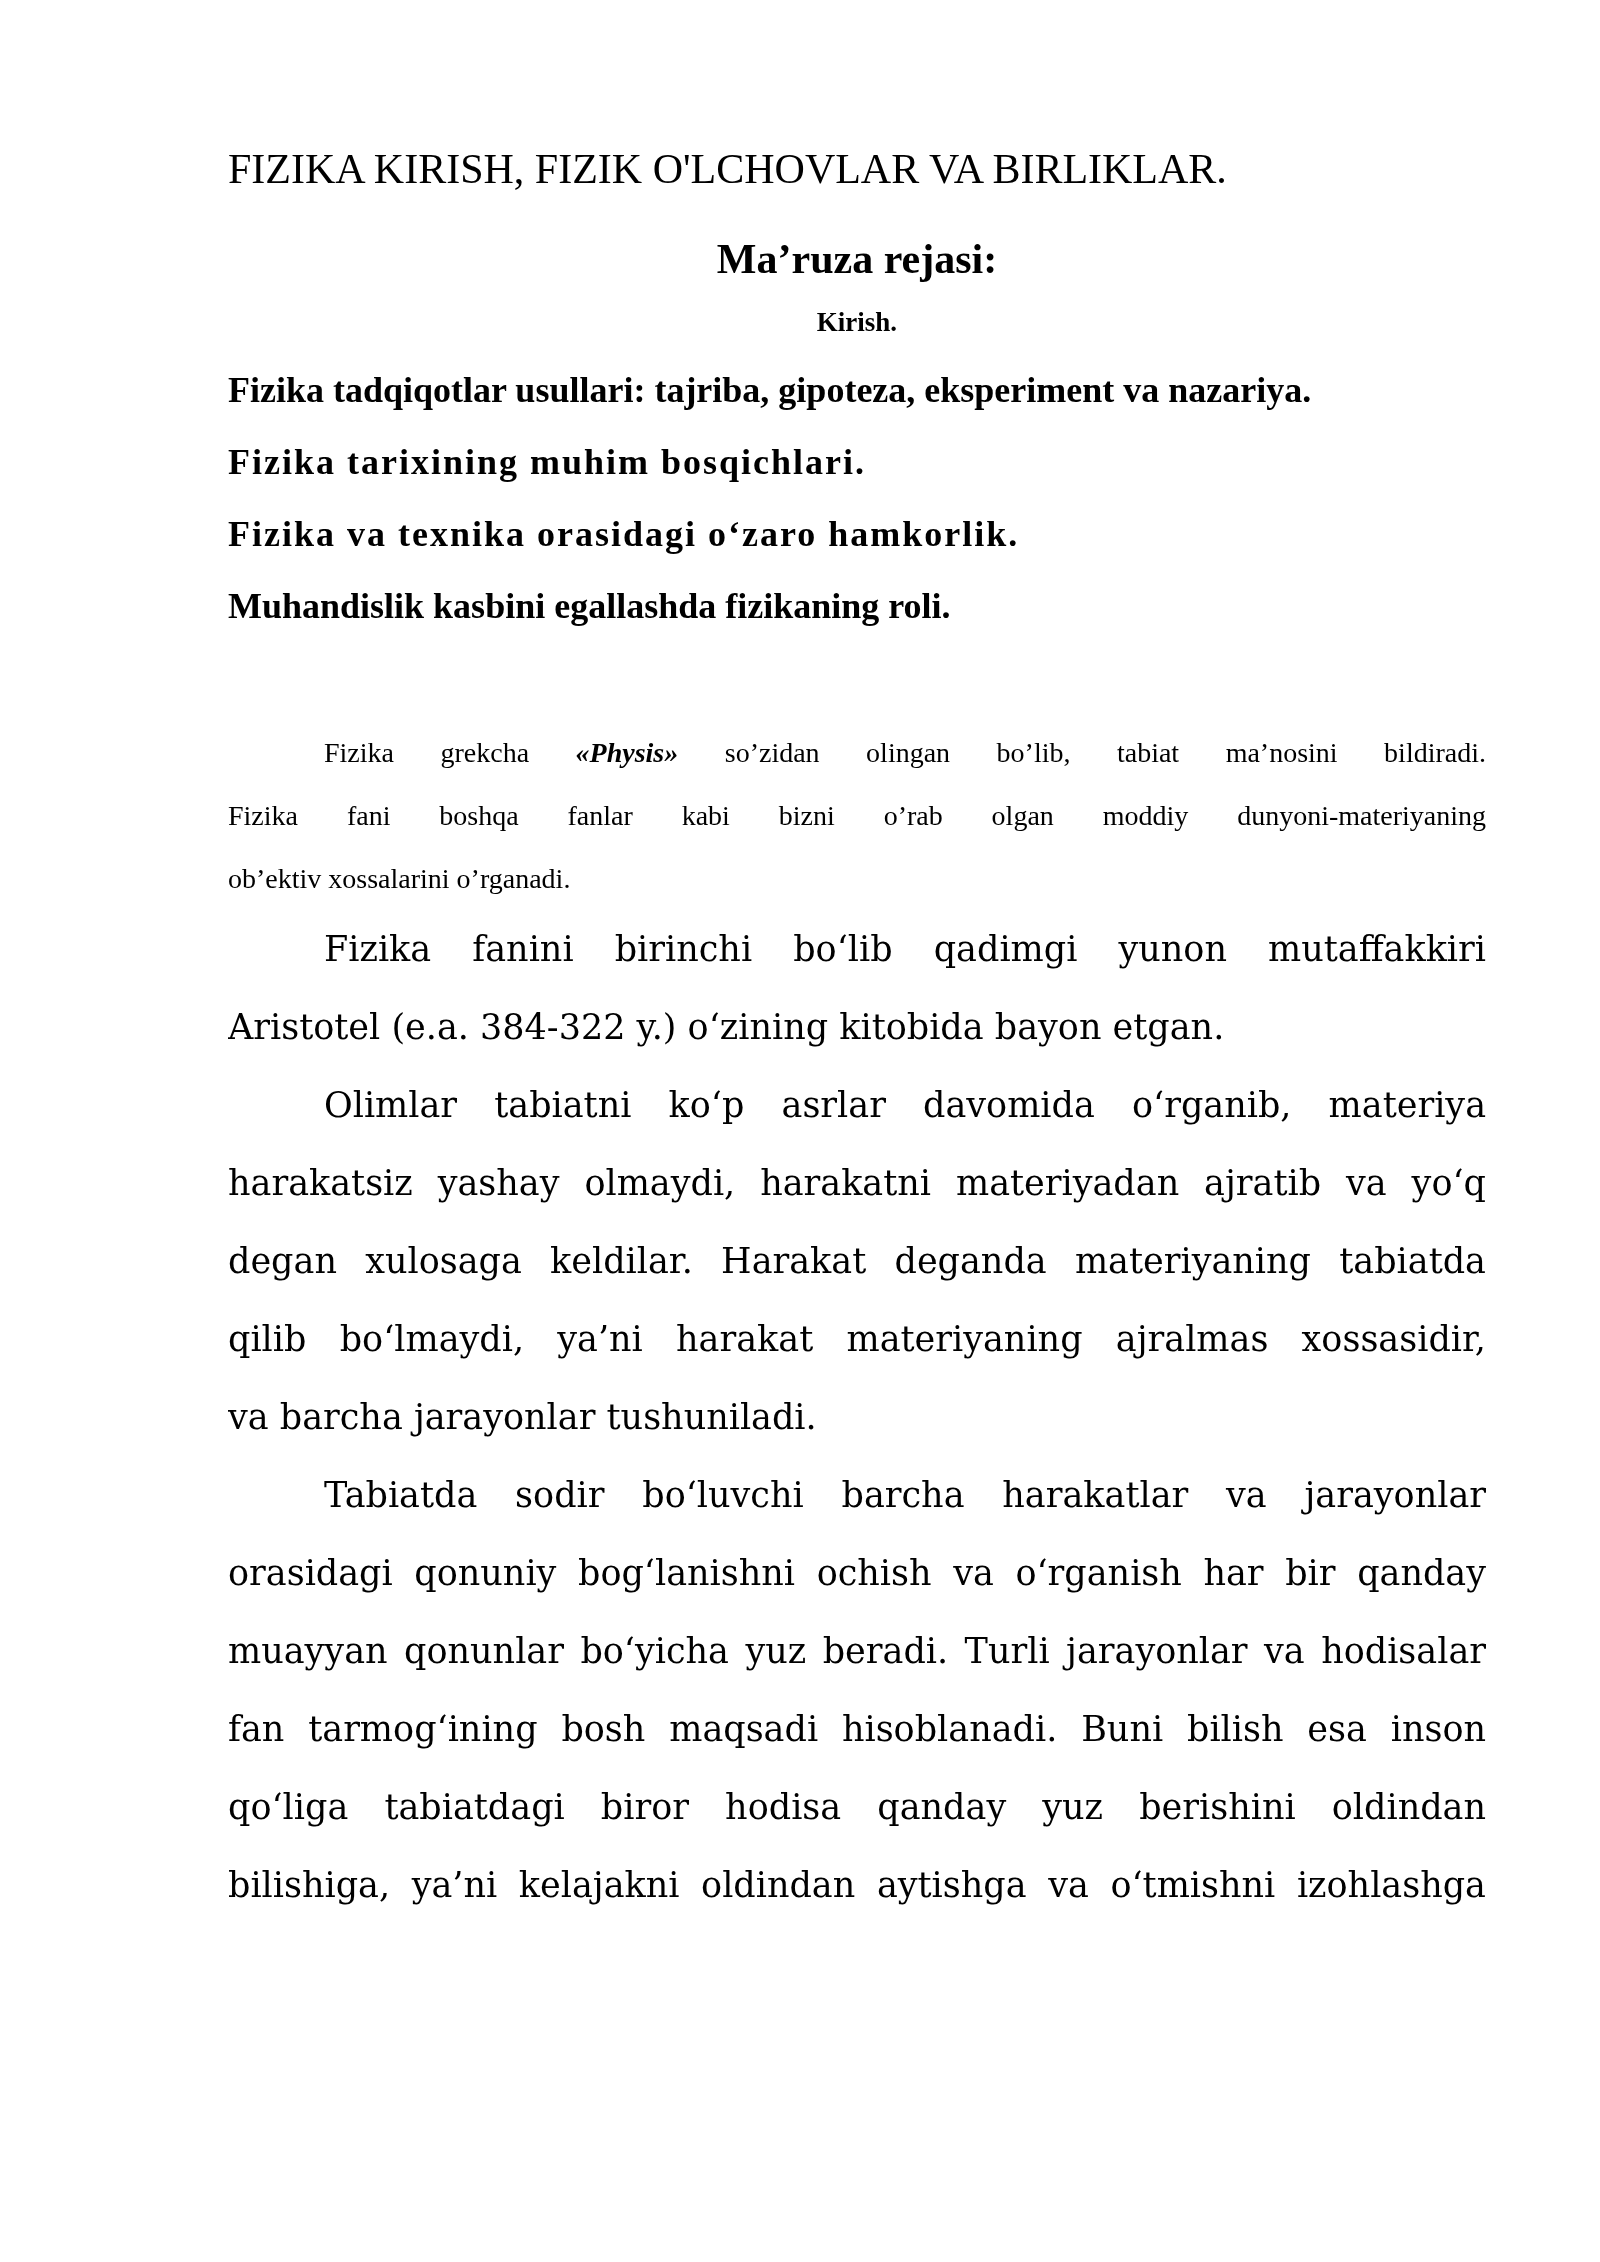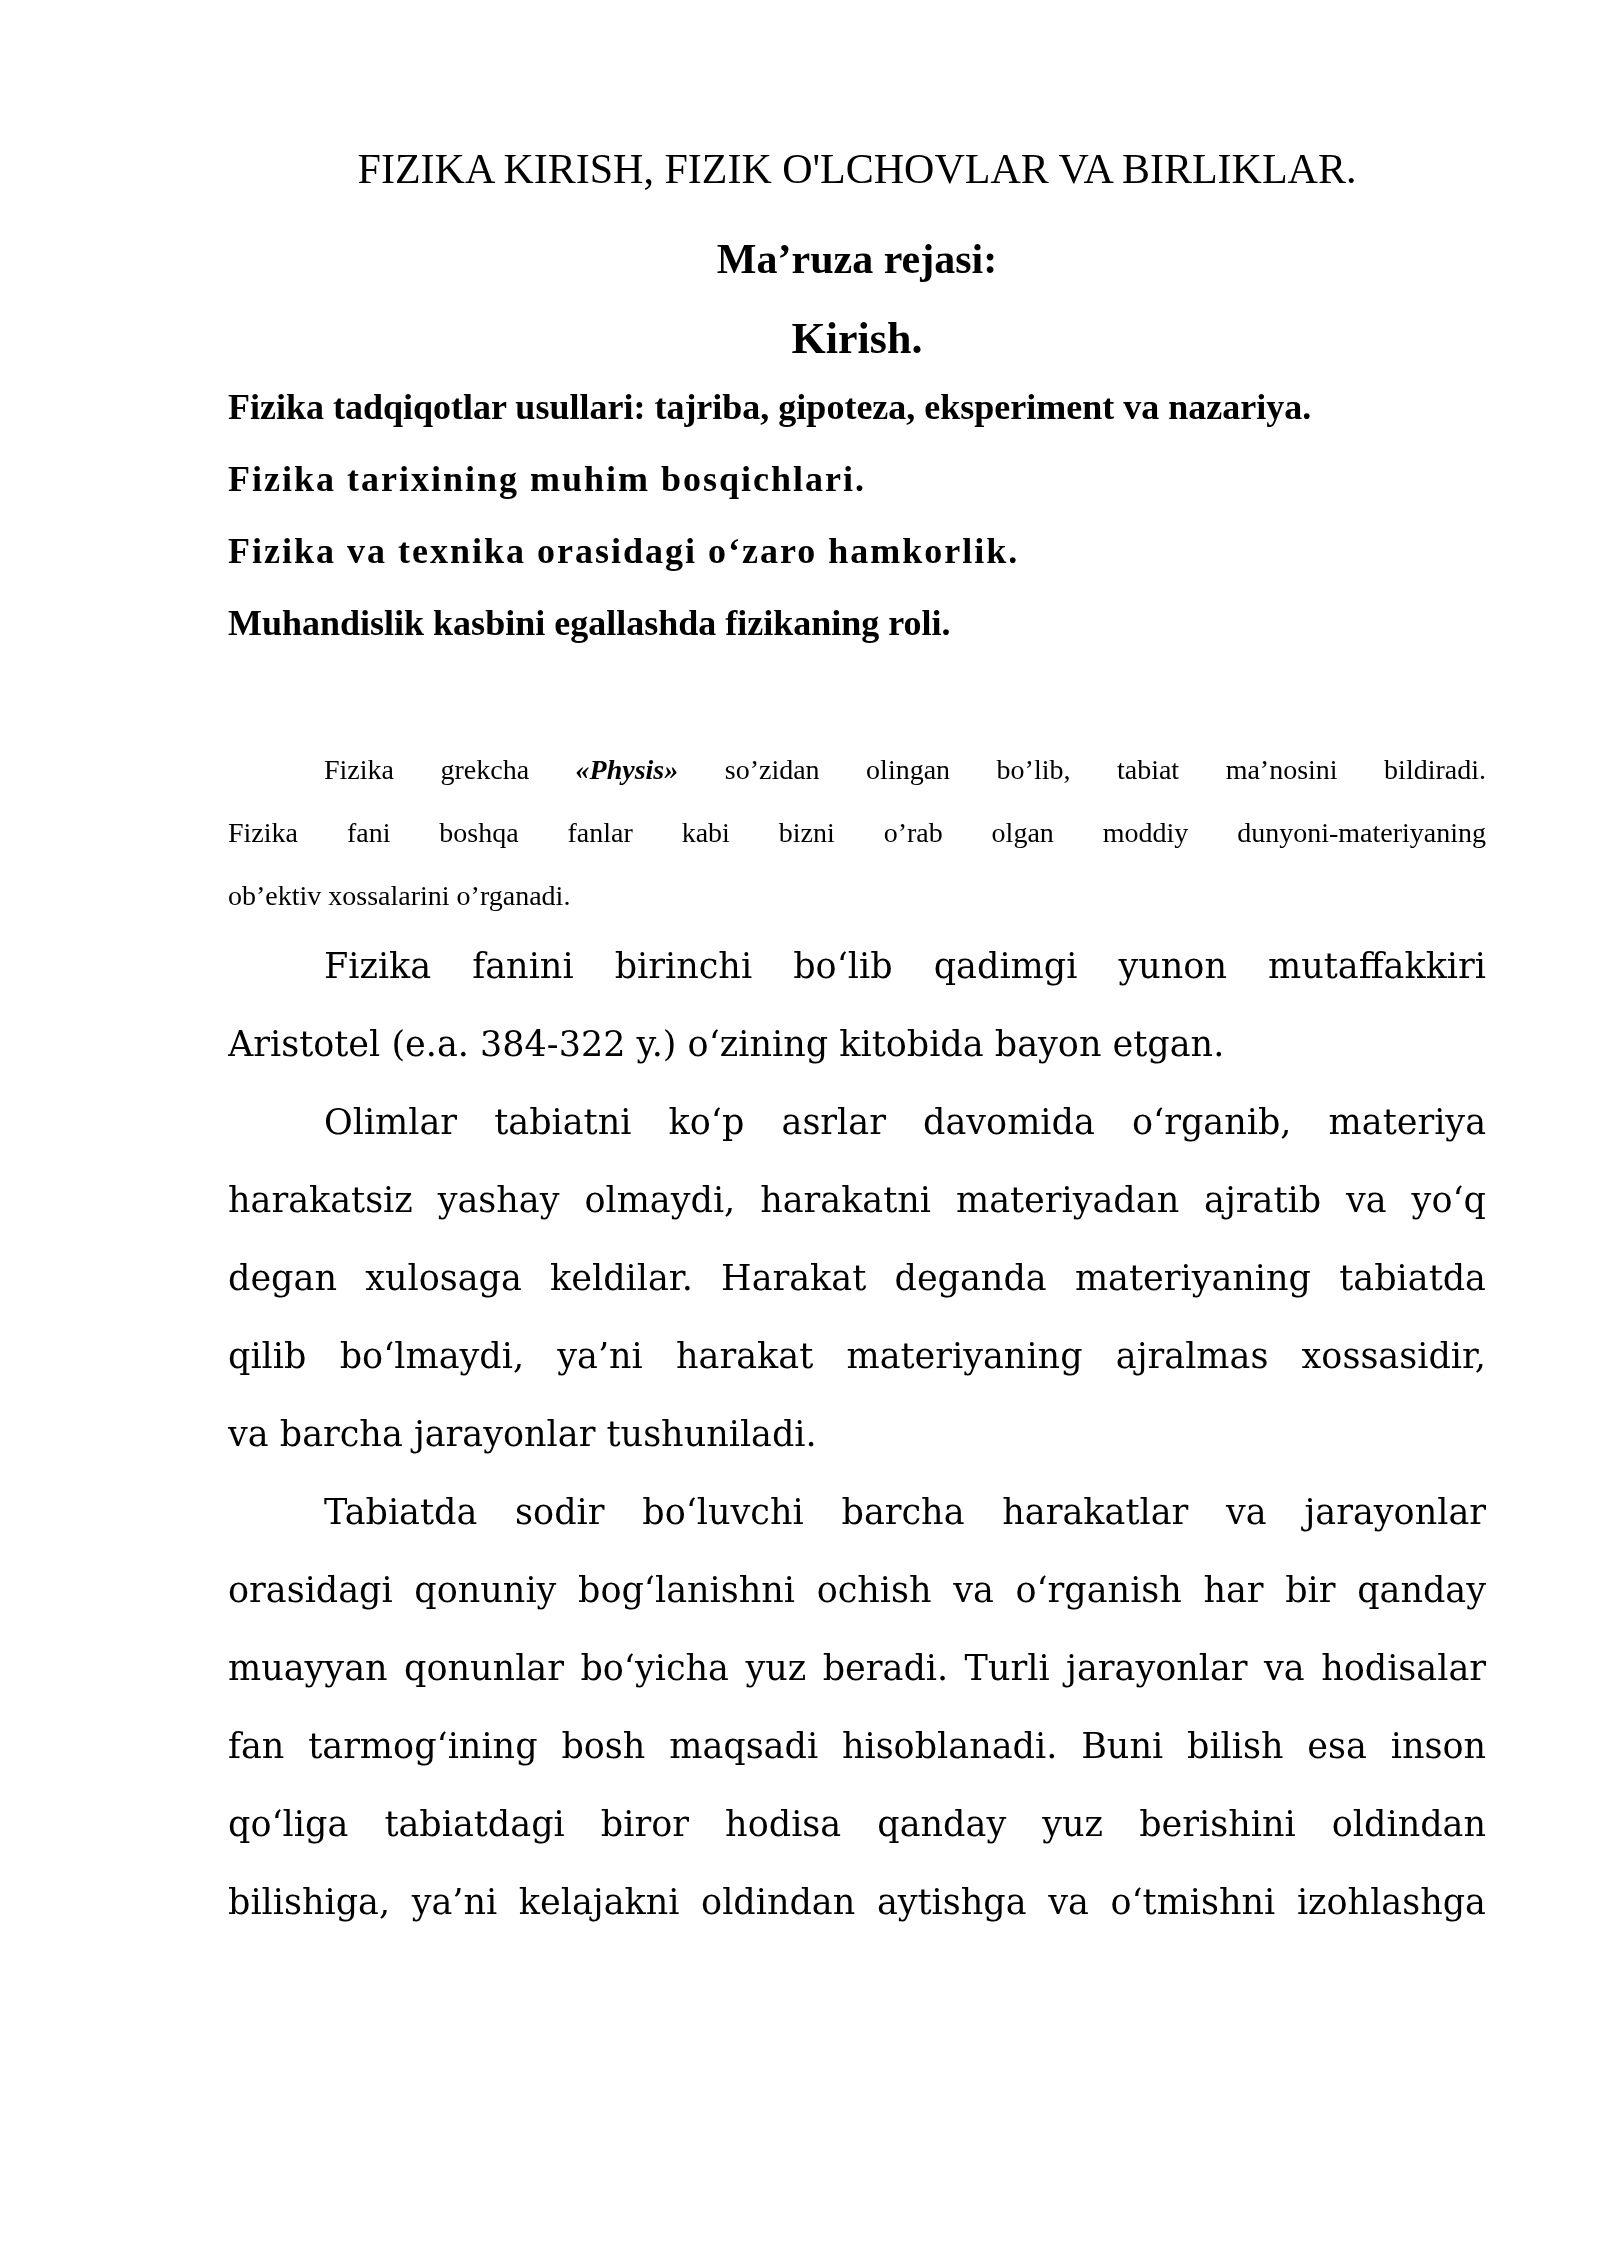--- a/index.html
+++ b/index.html
@@ -15,37 +15,37 @@
     color: #000000;
     box-sizing: border-box;
     padding: 146px 114px 0 228px;
     overflow: hidden;
   }
   .title {
     font-family: "Liberation Serif", serif;
     font-weight: 400;
     font-size: 42px;
     line-height: 46px;
-    text-align: center;
+    text-align: left;
   }
   .subtitle {
     font-family: "Liberation Serif", serif;
     font-weight: 700;
     font-size: 42px;
     line-height: 46px;
     text-align: center;
     margin-top: 44px;
   }
   .section-heading {
     font-family: "Liberation Serif", serif;
     font-weight: 700;
-    font-size: 44px;
+    font-size: 27px;
     line-height: 42px;
     text-align: center;
-    margin-top: 36px;
+    margin-top: 19px;
   }
   .plan {
     margin-top: 24px;
   }
   .plan-item {
     font-family: "Liberation Serif", serif;
     font-weight: 700;
     font-size: 36px;
     line-height: 46px;
     margin-bottom: 26px;

